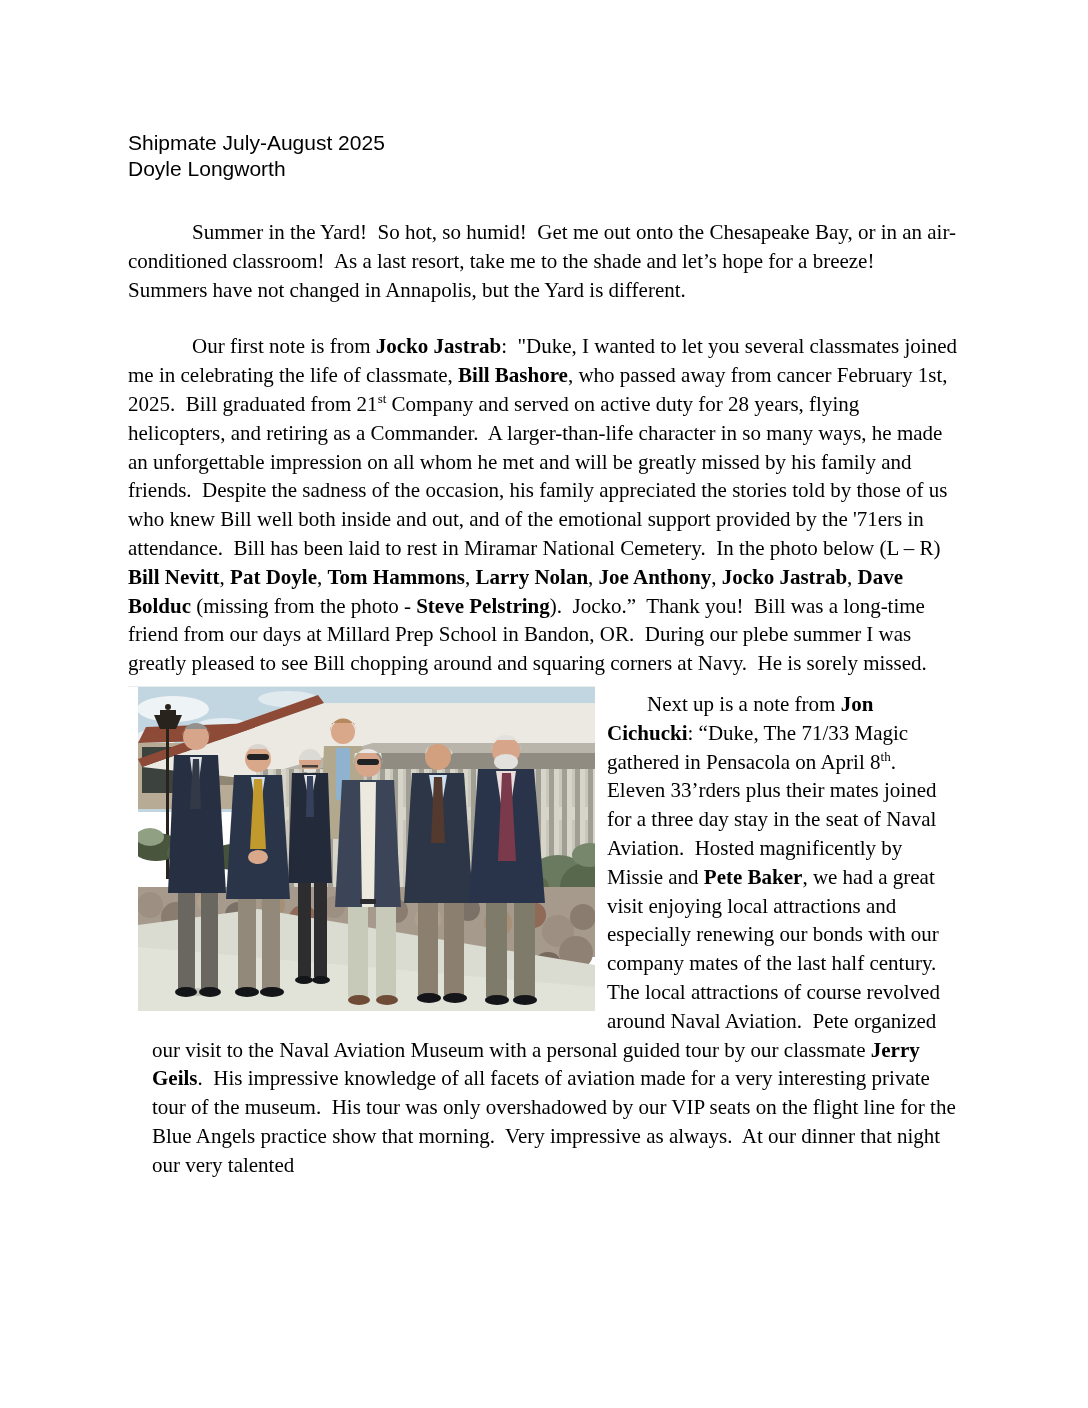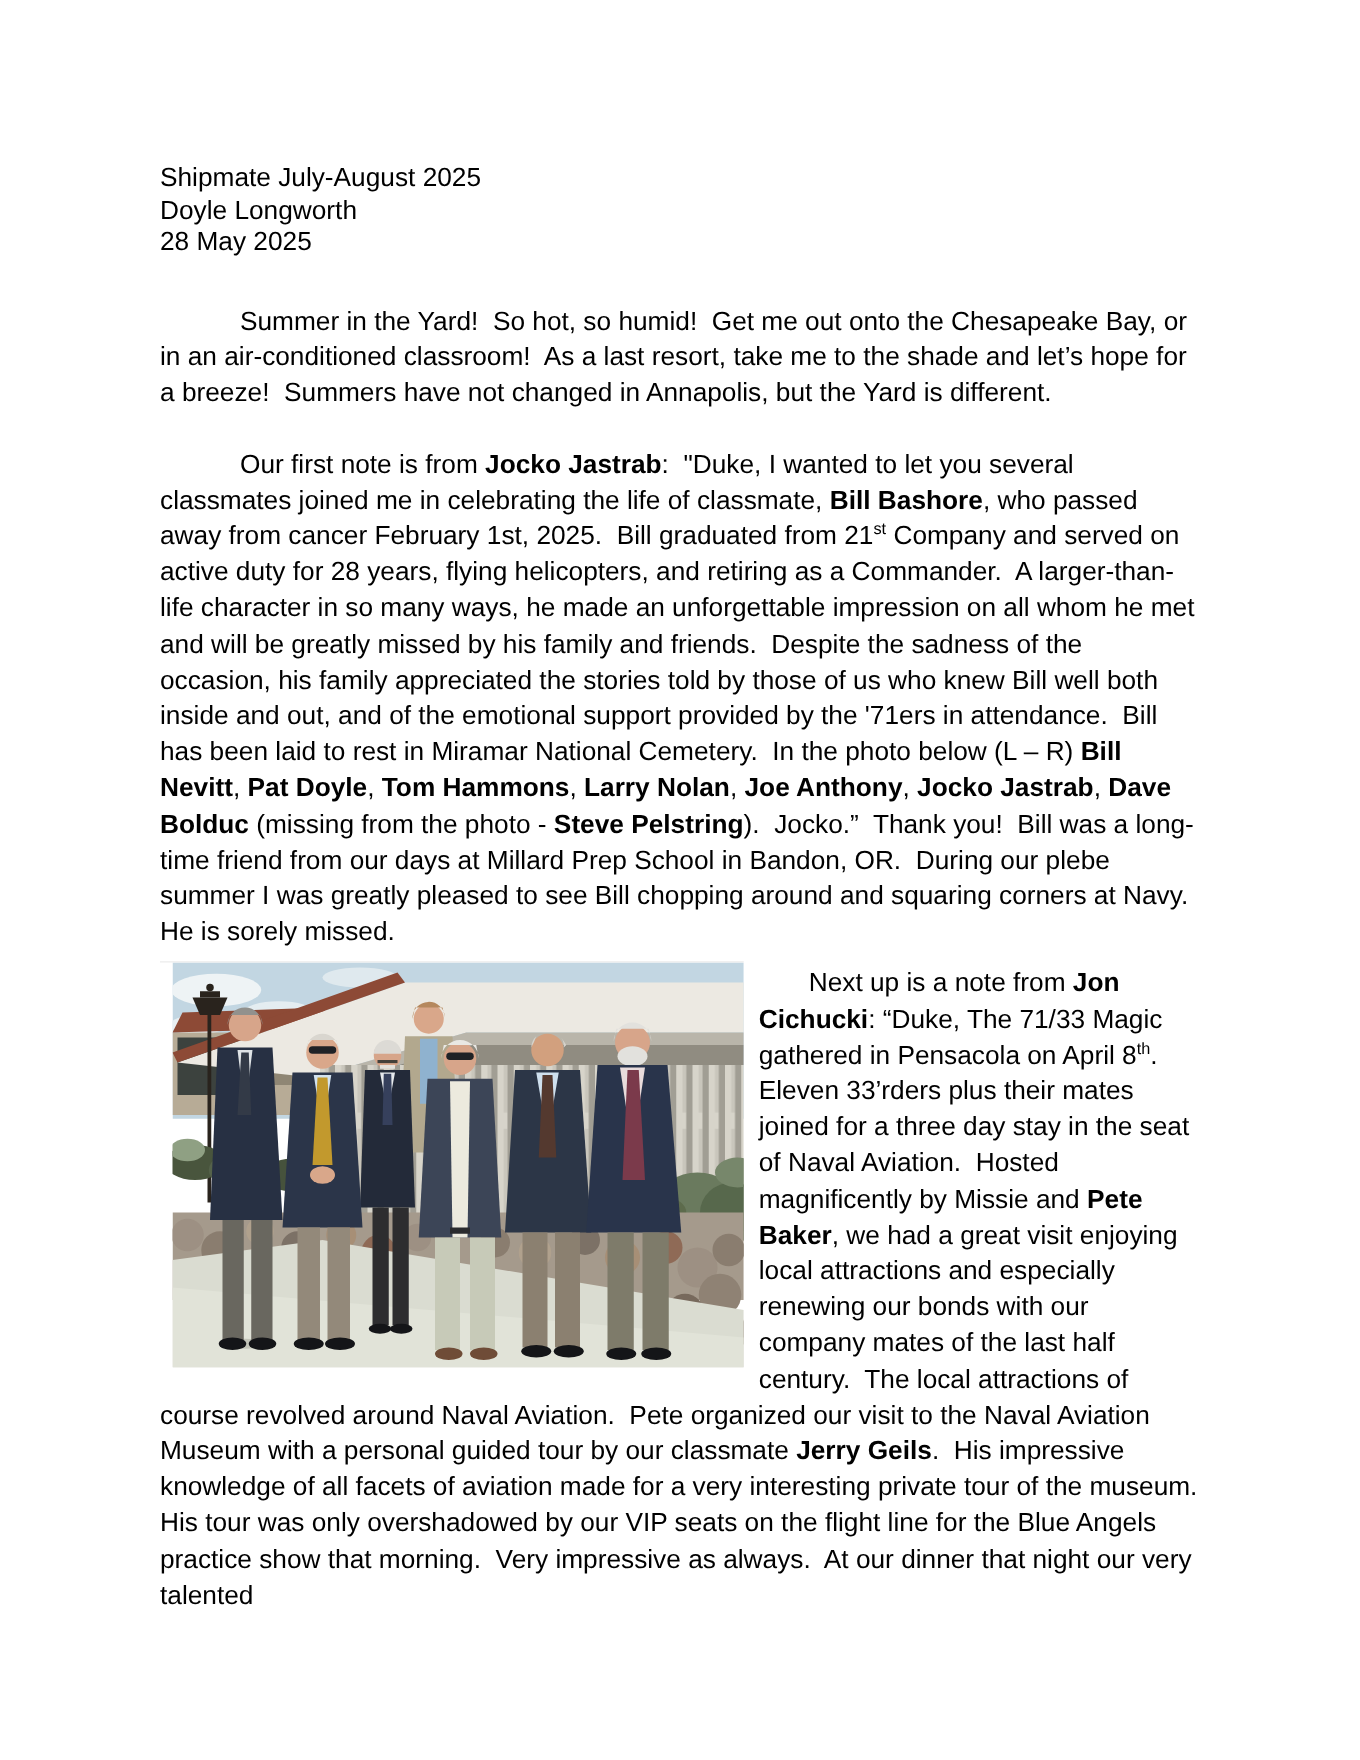--- a/index.html
+++ b/index.html
@@ -2,45 +2,44 @@
 <html><head>
 <meta charset="utf-8">
 <style>
   html,body{margin:0;padding:0;}
   body{
     width:1088px;height:1408px;overflow:hidden;background:#ffffff;
     font-family:"Liberation Sans", sans-serif;color:#000;
   }
   .page{padding:130px 100px 0 128px;width:832px;}
   .doc-header p{margin:0;font-size:21px;line-height:25.5px;white-space:pre-wrap;}
-  .para{font-size:21px;line-height:28.8px;margin:0;white-space:pre-wrap;}
+  .para{font-size:21px;line-height:28.8px;margin:0;white-space:pre-wrap;font-family:Liberation Serif, serif;}
   .para sup{font-size:0.62em;line-height:0;vertical-align:super;}
   #p1{margin-top:37px;text-indent:64px;}
   #p2{margin-top:28px;text-indent:64px;}
-  #p3{margin-top:12px;text-indent:40px;}
+  #p3{margin-top:12px;text-indent:40px;margin-left:24px;}
   figure.photo-block{
     float:left;width:467px;margin:8px 12px 0 0;padding:0;
     border-top:1px solid #ececec;background:#fff;
   }
   .photo-caption{
     font-size:17.5px;font-weight:bold;font-style:italic;
     line-height:28px;height:28px;text-align:center;letter-spacing:0.2px;
     white-space:pre-wrap;
   }
   .photo-svg{display:block;margin-left:10px;width:457px;height:324px;}
 </style>
 </head>
 <body>
 
 <div class="page">
 
   <div class="doc-header">
     <p>Shipmate July-August 2025</p>
     <p>Doyle Longworth</p>
-    <p>28 May 2025</p>
   </div>
 
   <p class="para" id="p1">Summer in the Yard!  So hot, so humid!  Get me out onto the Chesapeake Bay, or in an air-conditioned classroom!  As a last resort, take me to the shade and let’s hope for a breeze!  Summers have not changed in Annapolis, but the Yard is different.</p>
 
   <p class="para" id="p2">Our first note is from <b>Jocko Jastrab</b>:  "Duke, I wanted to let you several classmates joined me in celebrating the life of classmate, <b>Bill Bashore</b>, who passed away from cancer February 1st, 2025.  Bill graduated from 21<sup>st</sup> Company and served on active duty for 28 years, flying helicopters, and retiring as a Commander.  A larger-than-life character in so many ways, he made an unforgettable impression on all whom he met and will be greatly missed by his family and friends.  Despite the sadness of the occasion, his family appreciated the stories told by those of us who knew Bill well both inside and out, and of the emotional support provided by the '71ers in attendance.  Bill has been laid to rest in Miramar National Cemetery.  In the photo below (L – R) <b>Bill Nevitt</b>, <b>Pat Doyle</b>, <b>Tom Hammons</b>, <b>Larry Nolan</b>, <b>Joe Anthony</b>, <b>Jocko Jastrab</b>, <b>Dave Bolduc</b> (missing from the photo - <b>Steve Pelstring</b>).  Jocko.”  Thank you!  Bill was a long-time friend from our days at Millard Prep School in Bandon, OR.  During our plebe summer I was greatly pleased to see Bill chopping around and squaring corners at Navy.  He is sorely missed.</p>
 
   <figure class="photo-block">
     <svg class="photo-svg" viewBox="0 0 457 324" aria-hidden="true">
       <defs>
         <pattern id="ribs" width="13" height="133" patternUnits="userSpaceOnUse">

